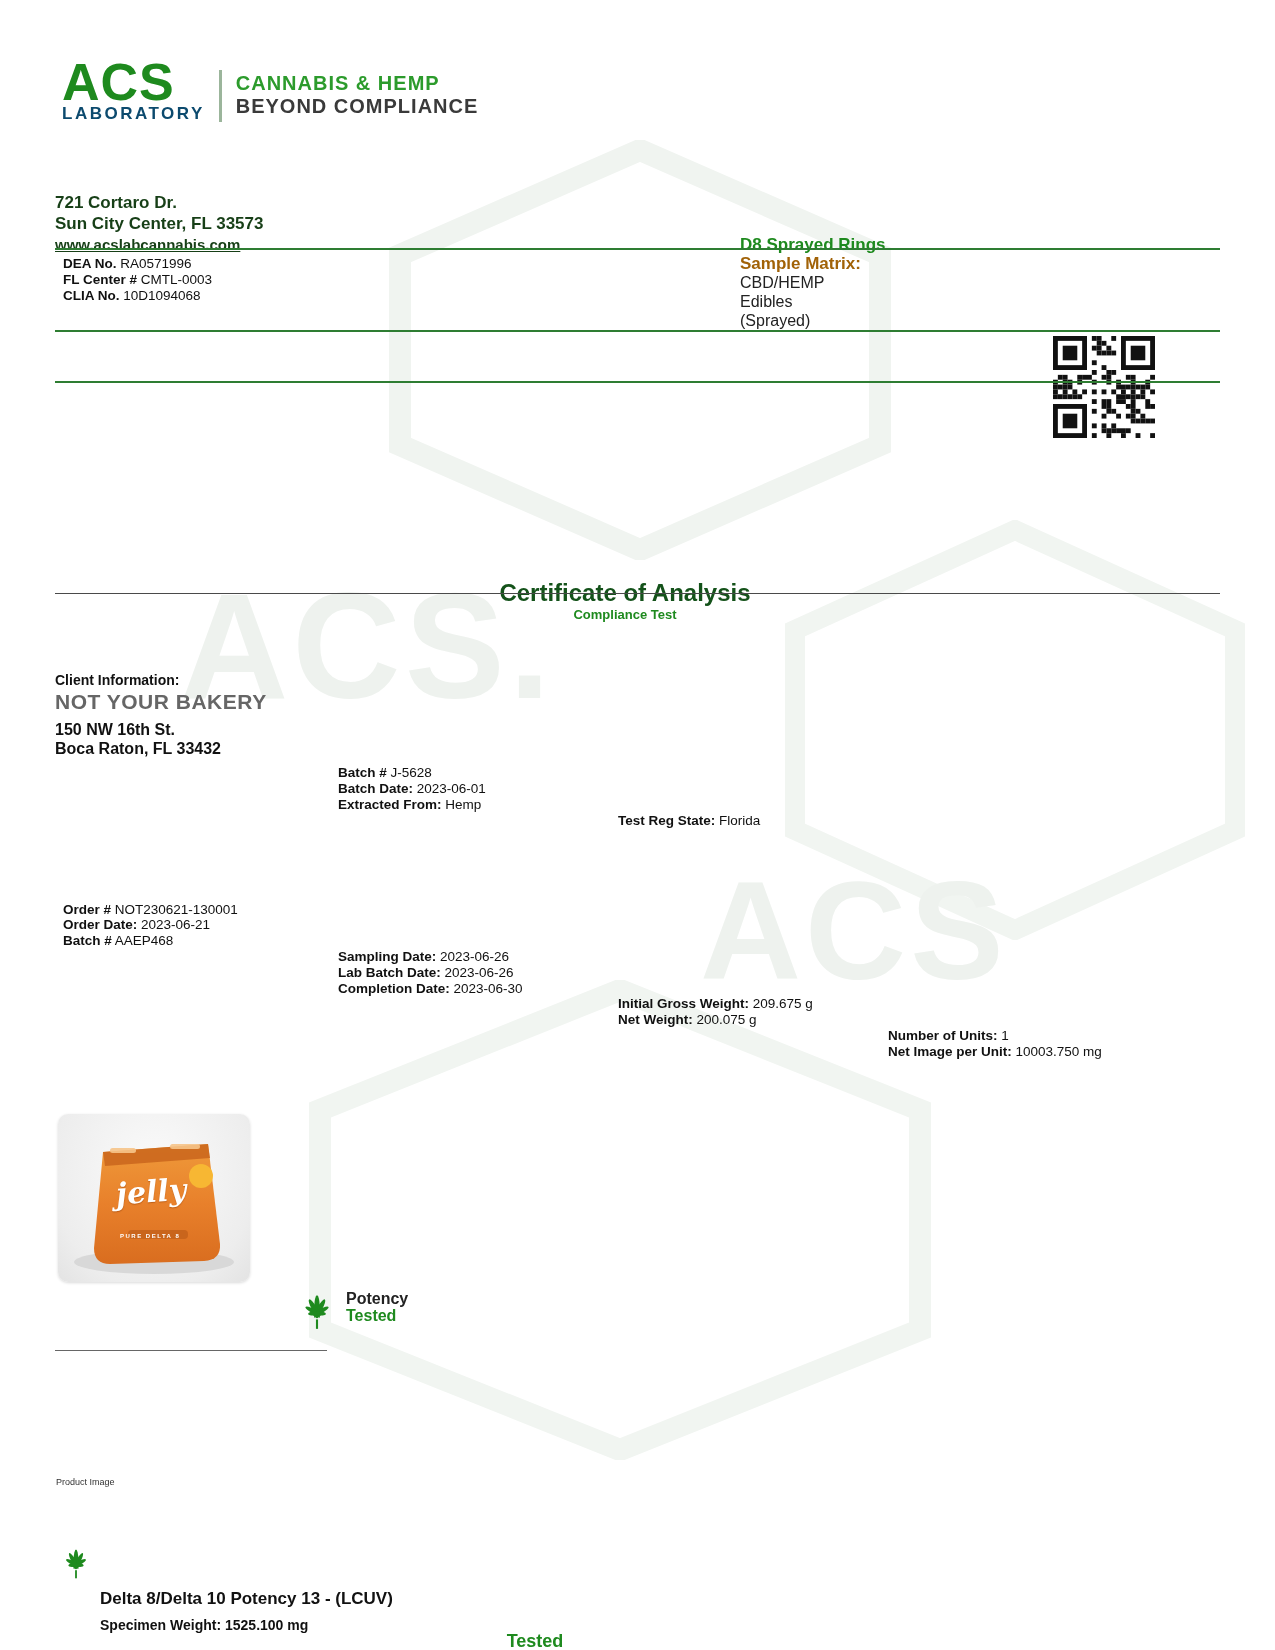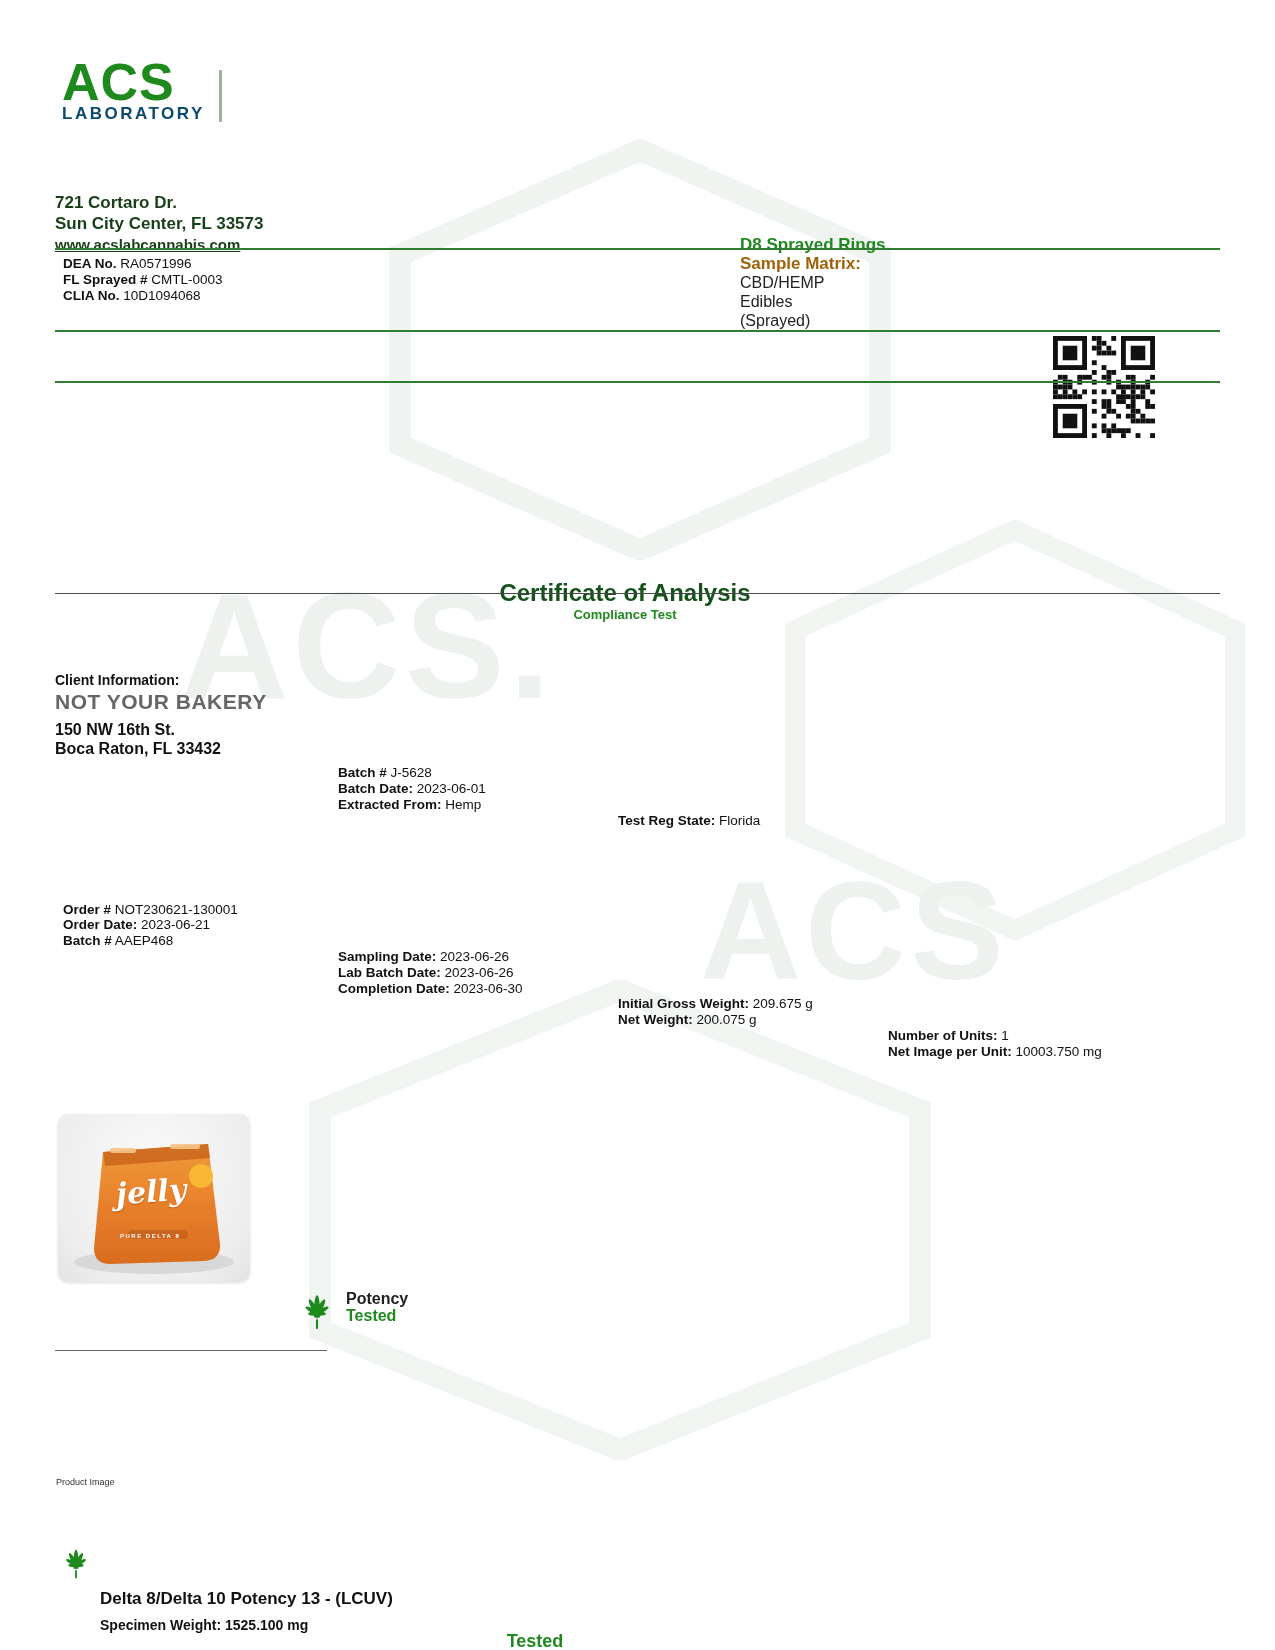--- a/index.html
+++ b/index.html
@@ -68,30 +68,34 @@
   <div class="wm" style="left:180px;top:570px;font-size:150px;opacity:0;">.</div>
 
   
   <div class="abs z" style="left:62px;top:60px;">
     <div style="display:flex;gap:14px;">
       <div>
         <div class="logo-acs">ACS</div>
         <div class="logo-lab">LABORATORY</div>
       </div>
       <div class="logo-bar" style="margin-top:10px;"></div>
+      <div style="margin-top:12px;">
+        <div class="tag1">CANNABIS &amp; HEMP</div>
+        <div class="tag2">BEYOND COMPLIANCE</div>
+      </div>
     </div>
   </div>
 
   <div class="abs z" style="left:55px;top:128px;">
     <div class="addr">721 Cortaro Dr.</div>
     <div class="addr">Sun City Center, FL 33573</div>
     <div class="site" style="margin:2px 0 3px 0;">www.acslabcannabis.com</div>
     <div id="reg-lines">
         <div class="info-line"><span class="lbl">DEA No.</span><span> RA0571996</span></div>
-        <div class="info-line"><span class="lbl">FL Sprayed #</span><span> CMTL-0003</span></div>
+        <div class="info-line"><span class="lbl">FL Center #</span><span> CMTL-0003</span></div>
         <div class="info-line"><span class="lbl">CLIA No.</span><span> 10D1094068</span></div>
       </div>
   </div>
 
   <div class="abs z sample-block" style="left:740px;top:60px;width:282px;">
     <div class="sample-name">D8 Sprayed Rings</div>
     <div class="sample-matrix-lbl">Sample Matrix:</div>
     <div class="sample-matrix-line">CBD/HEMP</div>
     <div class="sample-matrix-line">Edibles</div>
     <div class="sample-matrix-line">(Sprayed)</div>

